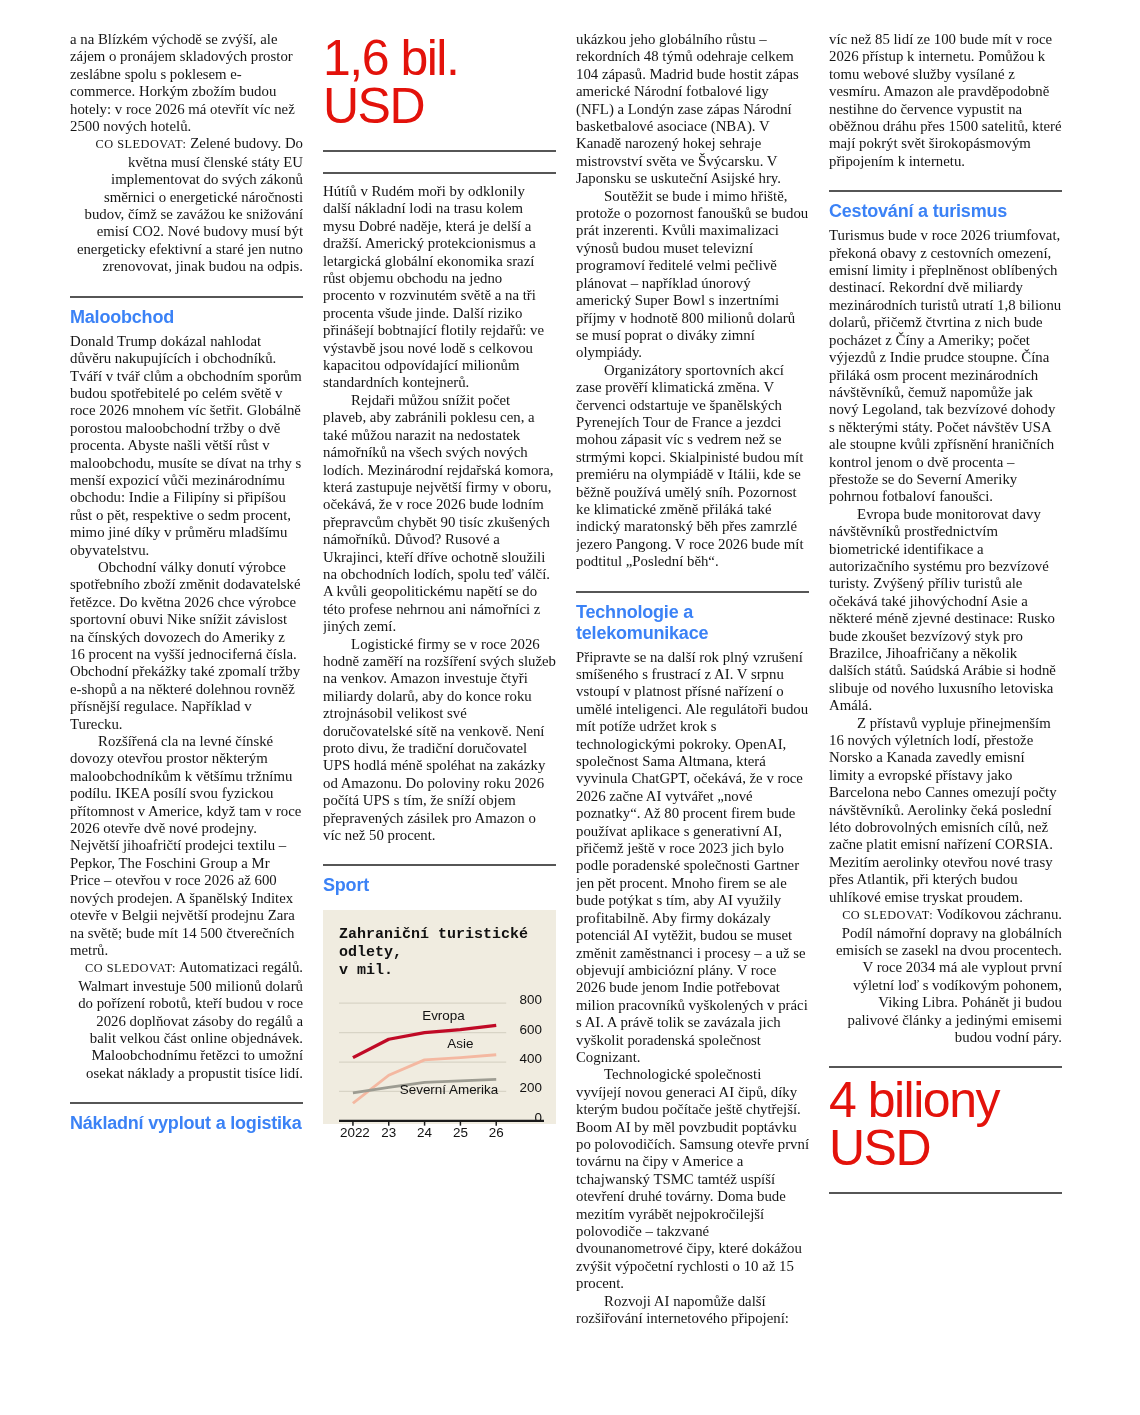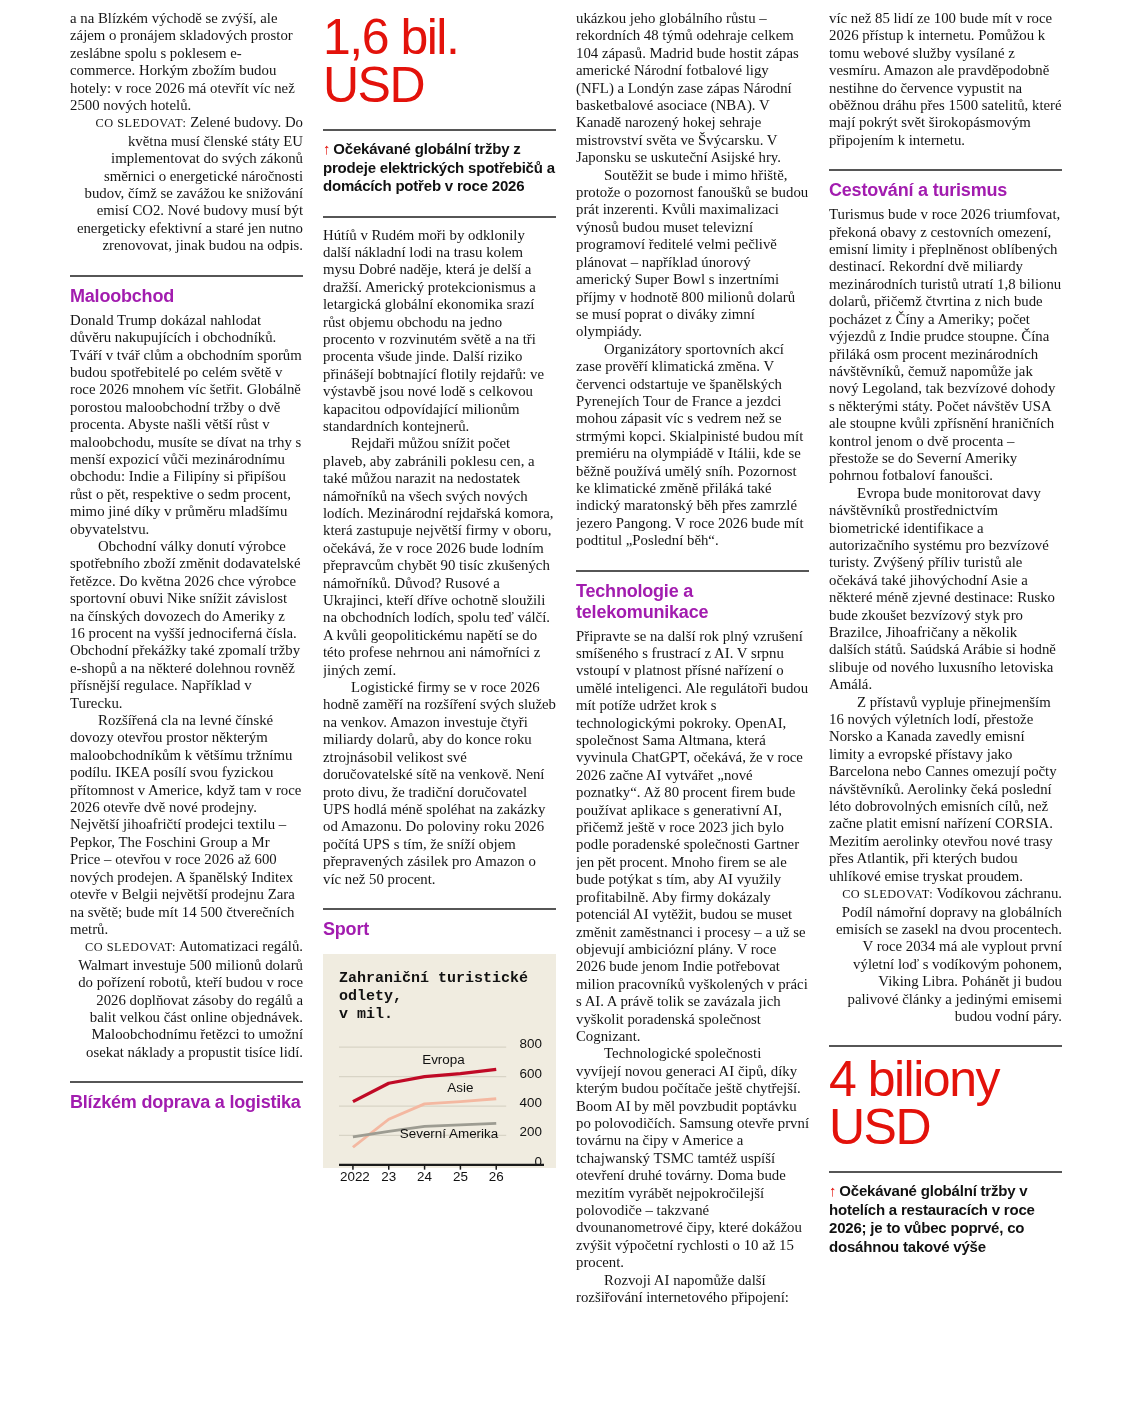--- a/index.html
+++ b/index.html
@@ -1,26 +1,26 @@
 <!DOCTYPE html>
 <html lang="cs"><head>
 <meta charset="utf-8">
 <style>
   html,body{margin:0;padding:0;background:#ffffff;}
   .page{position:relative;width:1140px;height:1326px;background:#fff;box-sizing:border-box;
-        padding:10px 66px 0 70px;display:flex;gap:20px;overflow:hidden;
+        padding:31px 66px 0 70px;display:flex;gap:20px;overflow:hidden;
         font-family:"Liberation Serif",serif;color:#151515;}
   .column{width:233px;min-width:233px;overflow:hidden;}
   .body{font-size:14.8px;line-height:17.4px;margin:0;text-align:left;}
   .body.indent{text-indent:1.9em;}
   .body.watch{text-align:right;}
   .smallcaps{font-size:12.3px;letter-spacing:.5px;}
   .rule{border-top:2px solid #565656;height:0;margin:20px 0 9px;}
   .section-heading{font-family:"Liberation Sans",sans-serif;font-weight:bold;
-        font-size:18px;line-height:21px;color:#a21caf;margin:0 0 5px;letter-spacing:-.2px;}
+        font-size:18px;line-height:21px;color:#3b82f6;margin:0 0 5px;letter-spacing:-.2px;}
   .bignum{font-family:"Liberation Sans",sans-serif;font-weight:normal;color:#e3120b;
         font-size:50px;line-height:.95;letter-spacing:-1.5px;margin:4px 0 0;}
   .caption{font-family:"Liberation Sans",sans-serif;font-weight:bold;font-size:15px;
         line-height:18.5px;margin:8px 0 10px;letter-spacing:-.2px;color:#111;}
   .caption .arrow{color:#e3120b;margin-right:3px;}
   .chart-box{margin-top:14px;background:#f0ece0;box-sizing:border-box;
         padding:16px 12px 8px 16px;height:214px;}
   .chart-title{font-family:Liberation Mono, monospace;font-weight:bold;
         font-size:15px;line-height:18px;color:#111;}
   .chart-svg{display:block;margin-top:8px;width:100%;height:150px;}
@@ -33,29 +33,28 @@
   <div class="column">
       <p class="body"><span>a na Blízkém východě se zvýší, ale zájem o pronájem skladových prostor zeslábne spolu s poklesem e-commerce. Horkým zbožím budou hotely: v roce 2026 má otevřít víc než 2500 nových hotelů.</span></p>
       <p class="body watch"><span class="smallcaps">CO SLEDOVAT:</span> <span>Zelené budovy. Do května musí členské státy EU implementovat do svých zákonů směrnici o energetické náročnosti budov, čímž se zavážou ke snižování emisí CO2. Nové budovy musí být energeticky efektivní a staré jen nutno zrenovovat, jinak budou na odpis.</span></p>
       <div class="rule"></div>
       <h3 class="section-heading">Maloobchod</h3>
       <p class="body"><span>Donald Trump dokázal nahlodat důvěru nakupujících i obchodníků. Tváří v tvář clům a obchodním sporům budou spotřebitelé po celém světě v roce 2026 mnohem víc šetřit. Globálně porostou maloobchodní tržby o dvě procenta. Abyste našli větší růst v maloobchodu, musíte se dívat na trhy s menší expozicí vůči mezinárodnímu obchodu: Indie a Filipíny si připíšou růst o pět, respektive o sedm procent, mimo jiné díky v průměru mladšímu obyvatelstvu.</span></p>
       <p class="body indent"><span>Obchodní války donutí výrobce spotřebního zboží změnit dodavatelské řetězce. Do května 2026 chce výrobce sportovní obuvi Nike snížit závislost na čínských dovozech do Ameriky z 16 procent na vyšší jednociferná čísla. Obchodní překážky také zpomalí tržby e-shopů a na některé dolehnou rovněž přísnější regulace. Například v Turecku.</span></p>
       <p class="body indent"><span>Rozšířená cla na levné čínské dovozy otevřou prostor některým maloobchodníkům k většímu tržnímu podílu. IKEA posílí svou fyzickou přítomnost v Americe, když tam v roce 2026 otevře dvě nové prodejny. Největší jihoafričtí prodejci textilu – Pepkor, The Foschini Group a Mr Price – otevřou v roce 2026 až 600 nových prodejen. A španělský Inditex otevře v Belgii největší prodejnu Zara na světě; bude mít 14 500 čtverečních metrů.</span></p>
       <p class="body watch"><span class="smallcaps">CO SLEDOVAT:</span> <span>Automatizaci regálů. Walmart investuje 500 milionů dolarů do pořízení robotů, kteří budou v roce 2026 doplňovat zásoby do regálů a balit velkou část online objednávek. Maloobchodnímu řetězci to umožní osekat náklady a propustit tisíce lidí.</span></p>
       <div class="rule"></div>
-      <h3 class="section-heading">Blízkém doprava a logistika</h3>
+      <h3 class="section-heading">Nákladní vyplout a logistika</h3>
     </div>
   <div class="column">
       <div class="bignum">
         <div>1,6 bil.</div>
         <div>USD</div>
       </div>
       <div class="rule"></div>
-      <p class="caption"><span class="arrow">↑</span><span>Očekávané globální tržby z prodeje elektrických spotřebičů a domácích potřeb v roce 2026</span></p>
       <div class="rule"></div>
       <p class="body"><span>Hútíů v Rudém moři by odklonily další nákladní lodi na trasu kolem mysu Dobré naděje, která je delší a dražší. Americký protekcionismus a letargická globální ekonomika srazí růst objemu obchodu na jedno procento v rozvinutém světě a na tři procenta všude jinde. Další riziko přinášejí bobtnající flotily rejdařů: ve výstavbě jsou nové lodě s celkovou kapacitou odpovídající milionům standardních kontejnerů.</span></p>
       <p class="body indent"><span>Rejdaři můžou snížit počet plaveb, aby zabránili poklesu cen, a také můžou narazit na nedostatek námořníků na všech svých nových lodích. Mezinárodní rejdařská komora, která zastupuje největší firmy v oboru, očekává, že v roce 2026 bude lodním přepravcům chybět 90 tisíc zkušených námořníků. Důvod? Rusové a Ukrajinci, kteří dříve ochotně sloužili na obchodních lodích, spolu teď válčí. A kvůli geopolitickému napětí se do této profese nehrnou ani námořníci z jiných zemí.</span></p>
       <p class="body indent"><span>Logistické firmy se v roce 2026 hodně zaměří na rozšíření svých služeb na venkov. Amazon investuje čtyři miliardy dolarů, aby do konce roku ztrojnásobil velikost své doručovatelské sítě na venkově. Není proto divu, že tradiční doručovatel UPS hodlá méně spoléhat na zakázky od Amazonu. Do poloviny roku 2026 počítá UPS s tím, že sníží objem přepravených zásilek pro Amazon o víc než 50 procent.</span></p>
       <div class="rule"></div>
       <h3 class="section-heading">Sport</h3>
       <div class="chart-box">
         <div class="chart-title">Zahraniční turistické odlety,</div>
         <div class="chart-title">v mil.</div>
         <svg class="chart-svg" viewBox="0 0 206 158" preserveAspectRatio="none">
@@ -105,15 +104,14 @@
       <p class="body"><span>Turismus bude v roce 2026 triumfovat, překoná obavy z cestovních omezení, emisní limity i přeplněnost oblíbených destinací. Rekordní dvě miliardy mezinárodních turistů utratí 1,8 bilionu dolarů, přičemž čtvrtina z nich bude pocházet z Číny a Ameriky; počet výjezdů z Indie prudce stoupne. Čína přiláká osm procent mezinárodních návštěvníků, čemuž napomůže jak nový Legoland, tak bezvízové dohody s některými státy. Počet návštěv USA ale stoupne kvůli zpřísnění hraničních kontrol jenom o dvě procenta – přestože se do Severní Ameriky pohrnou fotbaloví fanoušci.</span></p>
       <p class="body indent"><span>Evropa bude monitorovat davy návštěvníků prostřednictvím biometrické identifikace a autorizačního systému pro bezvízové turisty. Zvýšený příliv turistů ale očekává také jihovýchodní Asie a některé méně zjevné destinace: Rusko bude zkoušet bezvízový styk pro Brazilce, Jihoafričany a několik dalších států. Saúdská Arábie si hodně slibuje od nového luxusního letoviska Amálá.</span></p>
       <p class="body indent"><span>Z přístavů vypluje přinejmenším 16 nových výletních lodí, přestože Norsko a Kanada zavedly emisní limity a evropské přístavy jako Barcelona nebo Cannes omezují počty návštěvníků. Aerolinky čeká poslední léto dobrovolných emisních cílů, než začne platit emisní nařízení CORSIA. Mezitím aerolinky otevřou nové trasy přes Atlantik, při kterých budou uhlíkové emise tryskat proudem.</span></p>
       <p class="body watch"><span class="smallcaps">CO SLEDOVAT:</span> <span>Vodíkovou záchranu. Podíl námořní dopravy na globálních emisích se zasekl na dvou procentech. V roce 2034 má ale vyplout první výletní loď s vodíkovým pohonem, Viking Libra. Pohánět ji budou palivové články a jedinými emisemi budou vodní páry.</span></p>
       <div class="rule"></div>
       <div class="bignum">
         <div>4 biliony</div>
         <div>USD</div>
       </div>
       <div class="rule"></div>
-      <p class="caption"><span class="arrow">↑</span><span>Očekávané globální tržby v hotelích a restauracích v roce 2026; je to vůbec poprvé, co dosáhnou takové výše</span></p>
     </div>
 </div>
 
 </body></html>

